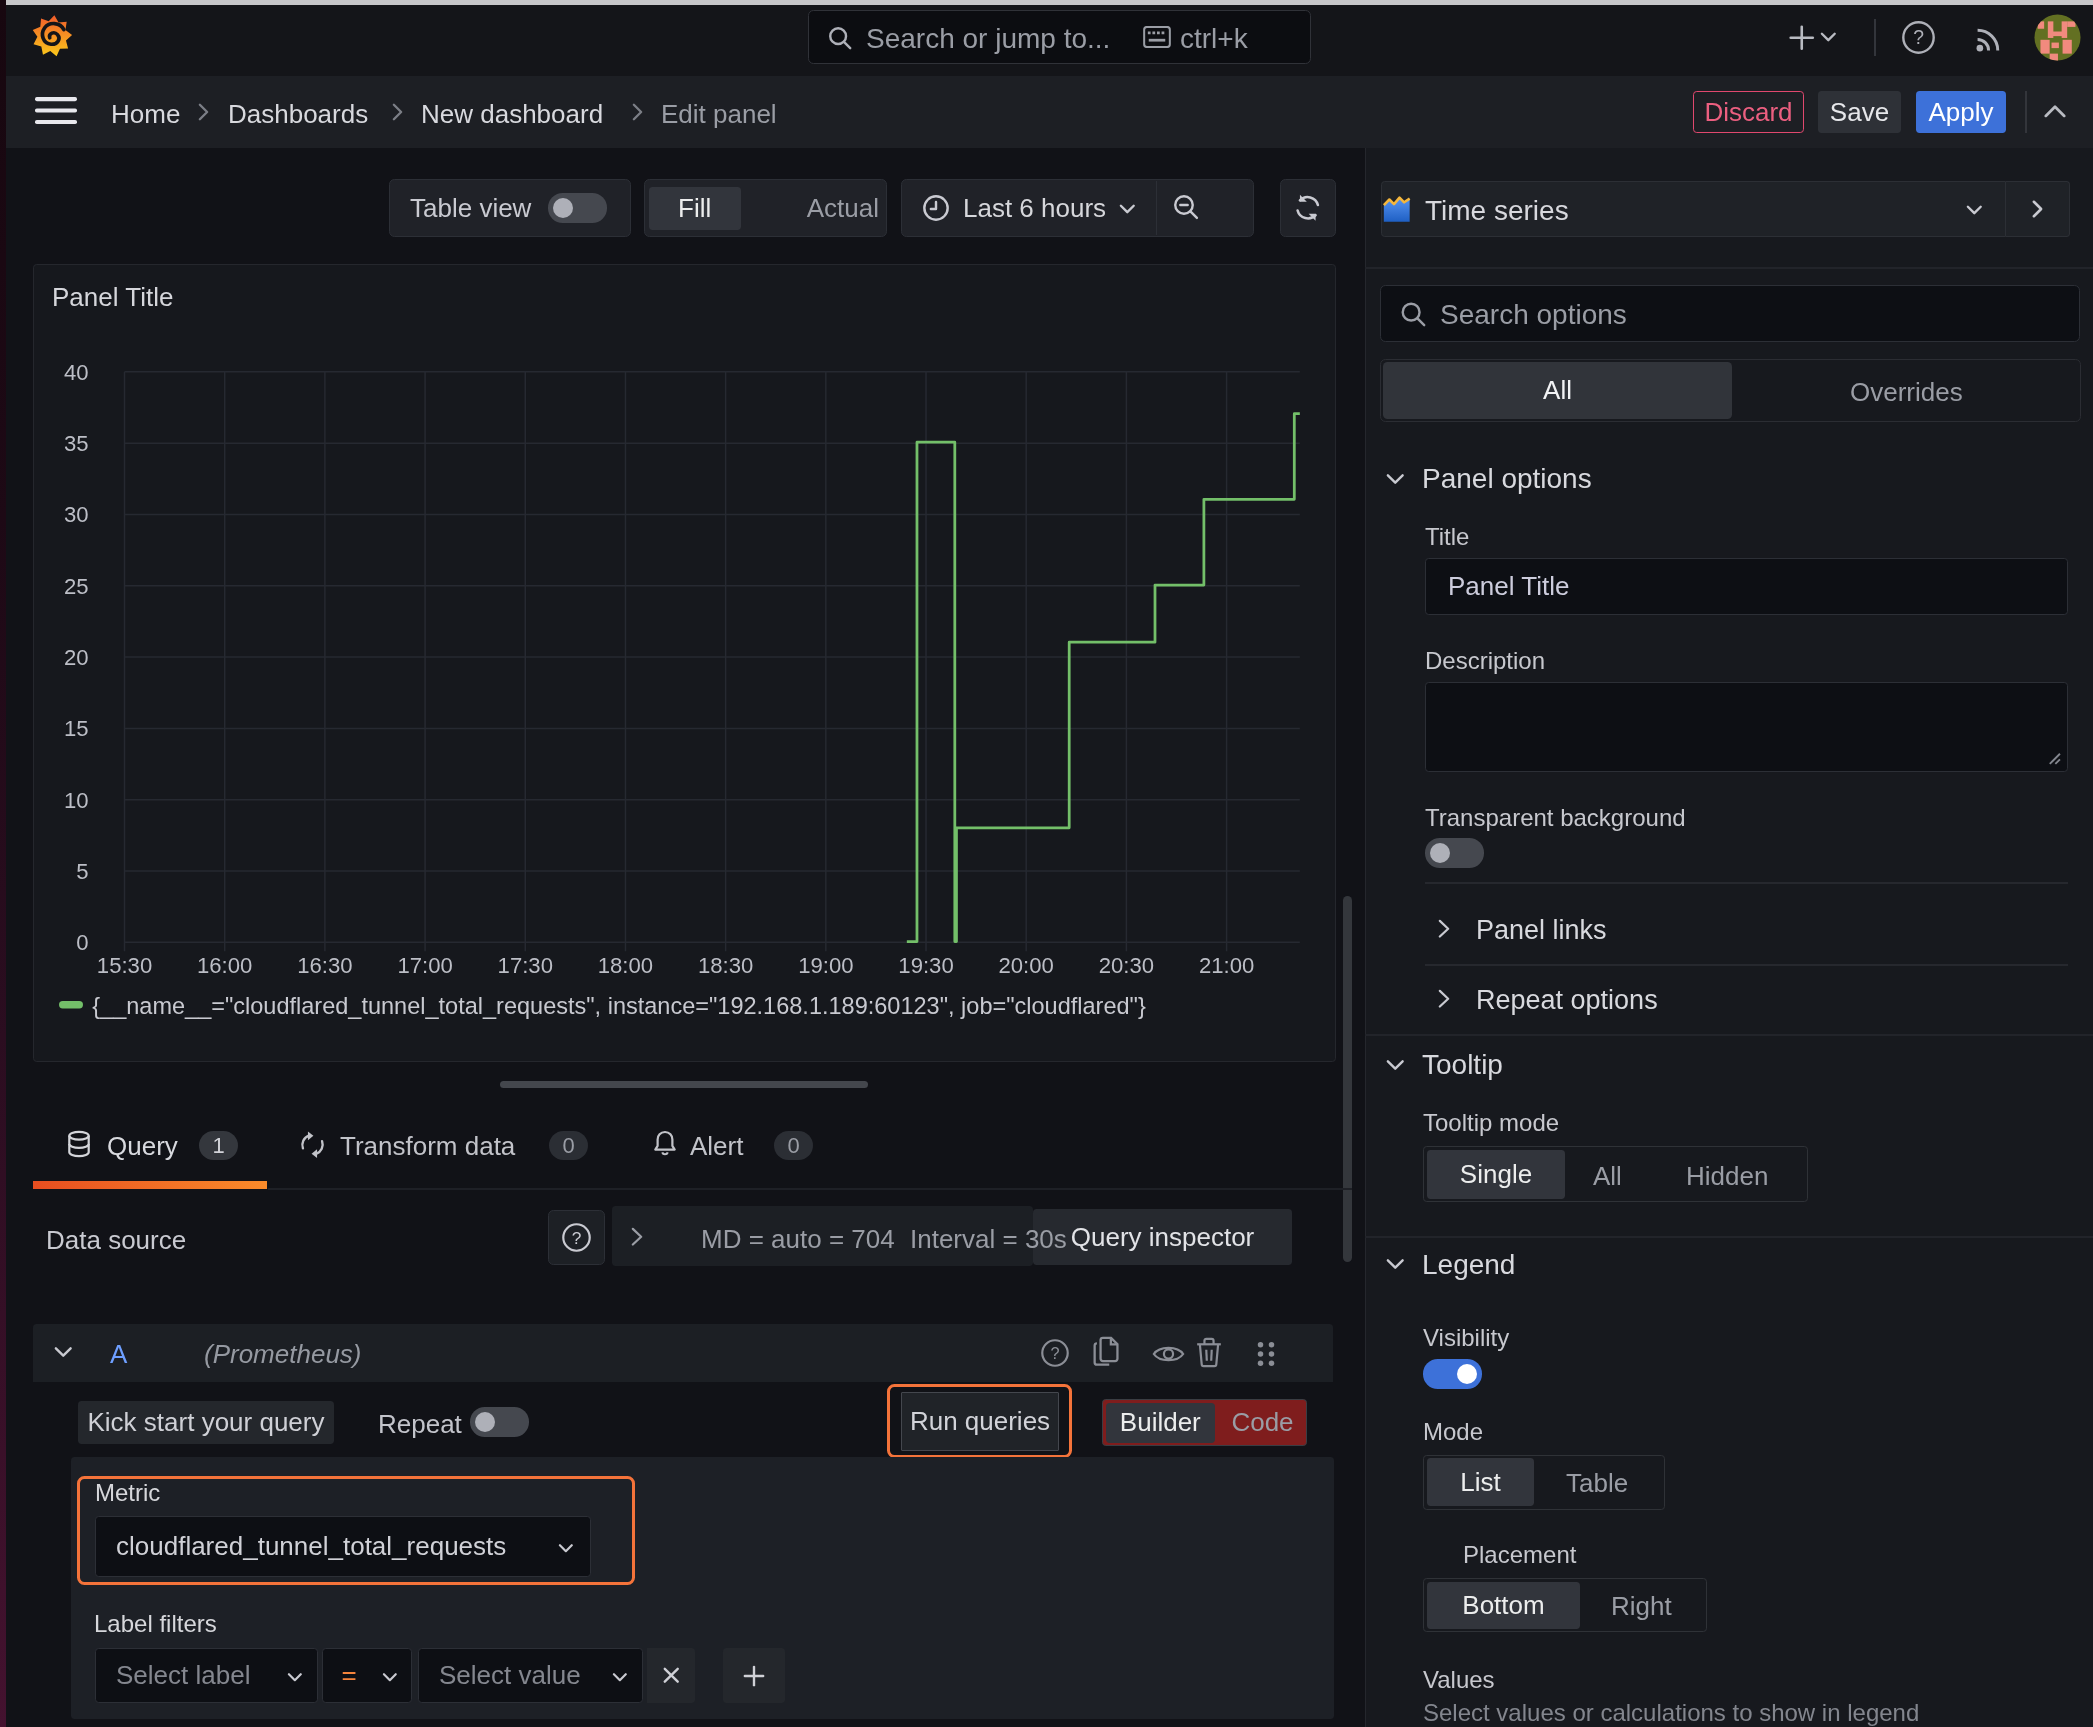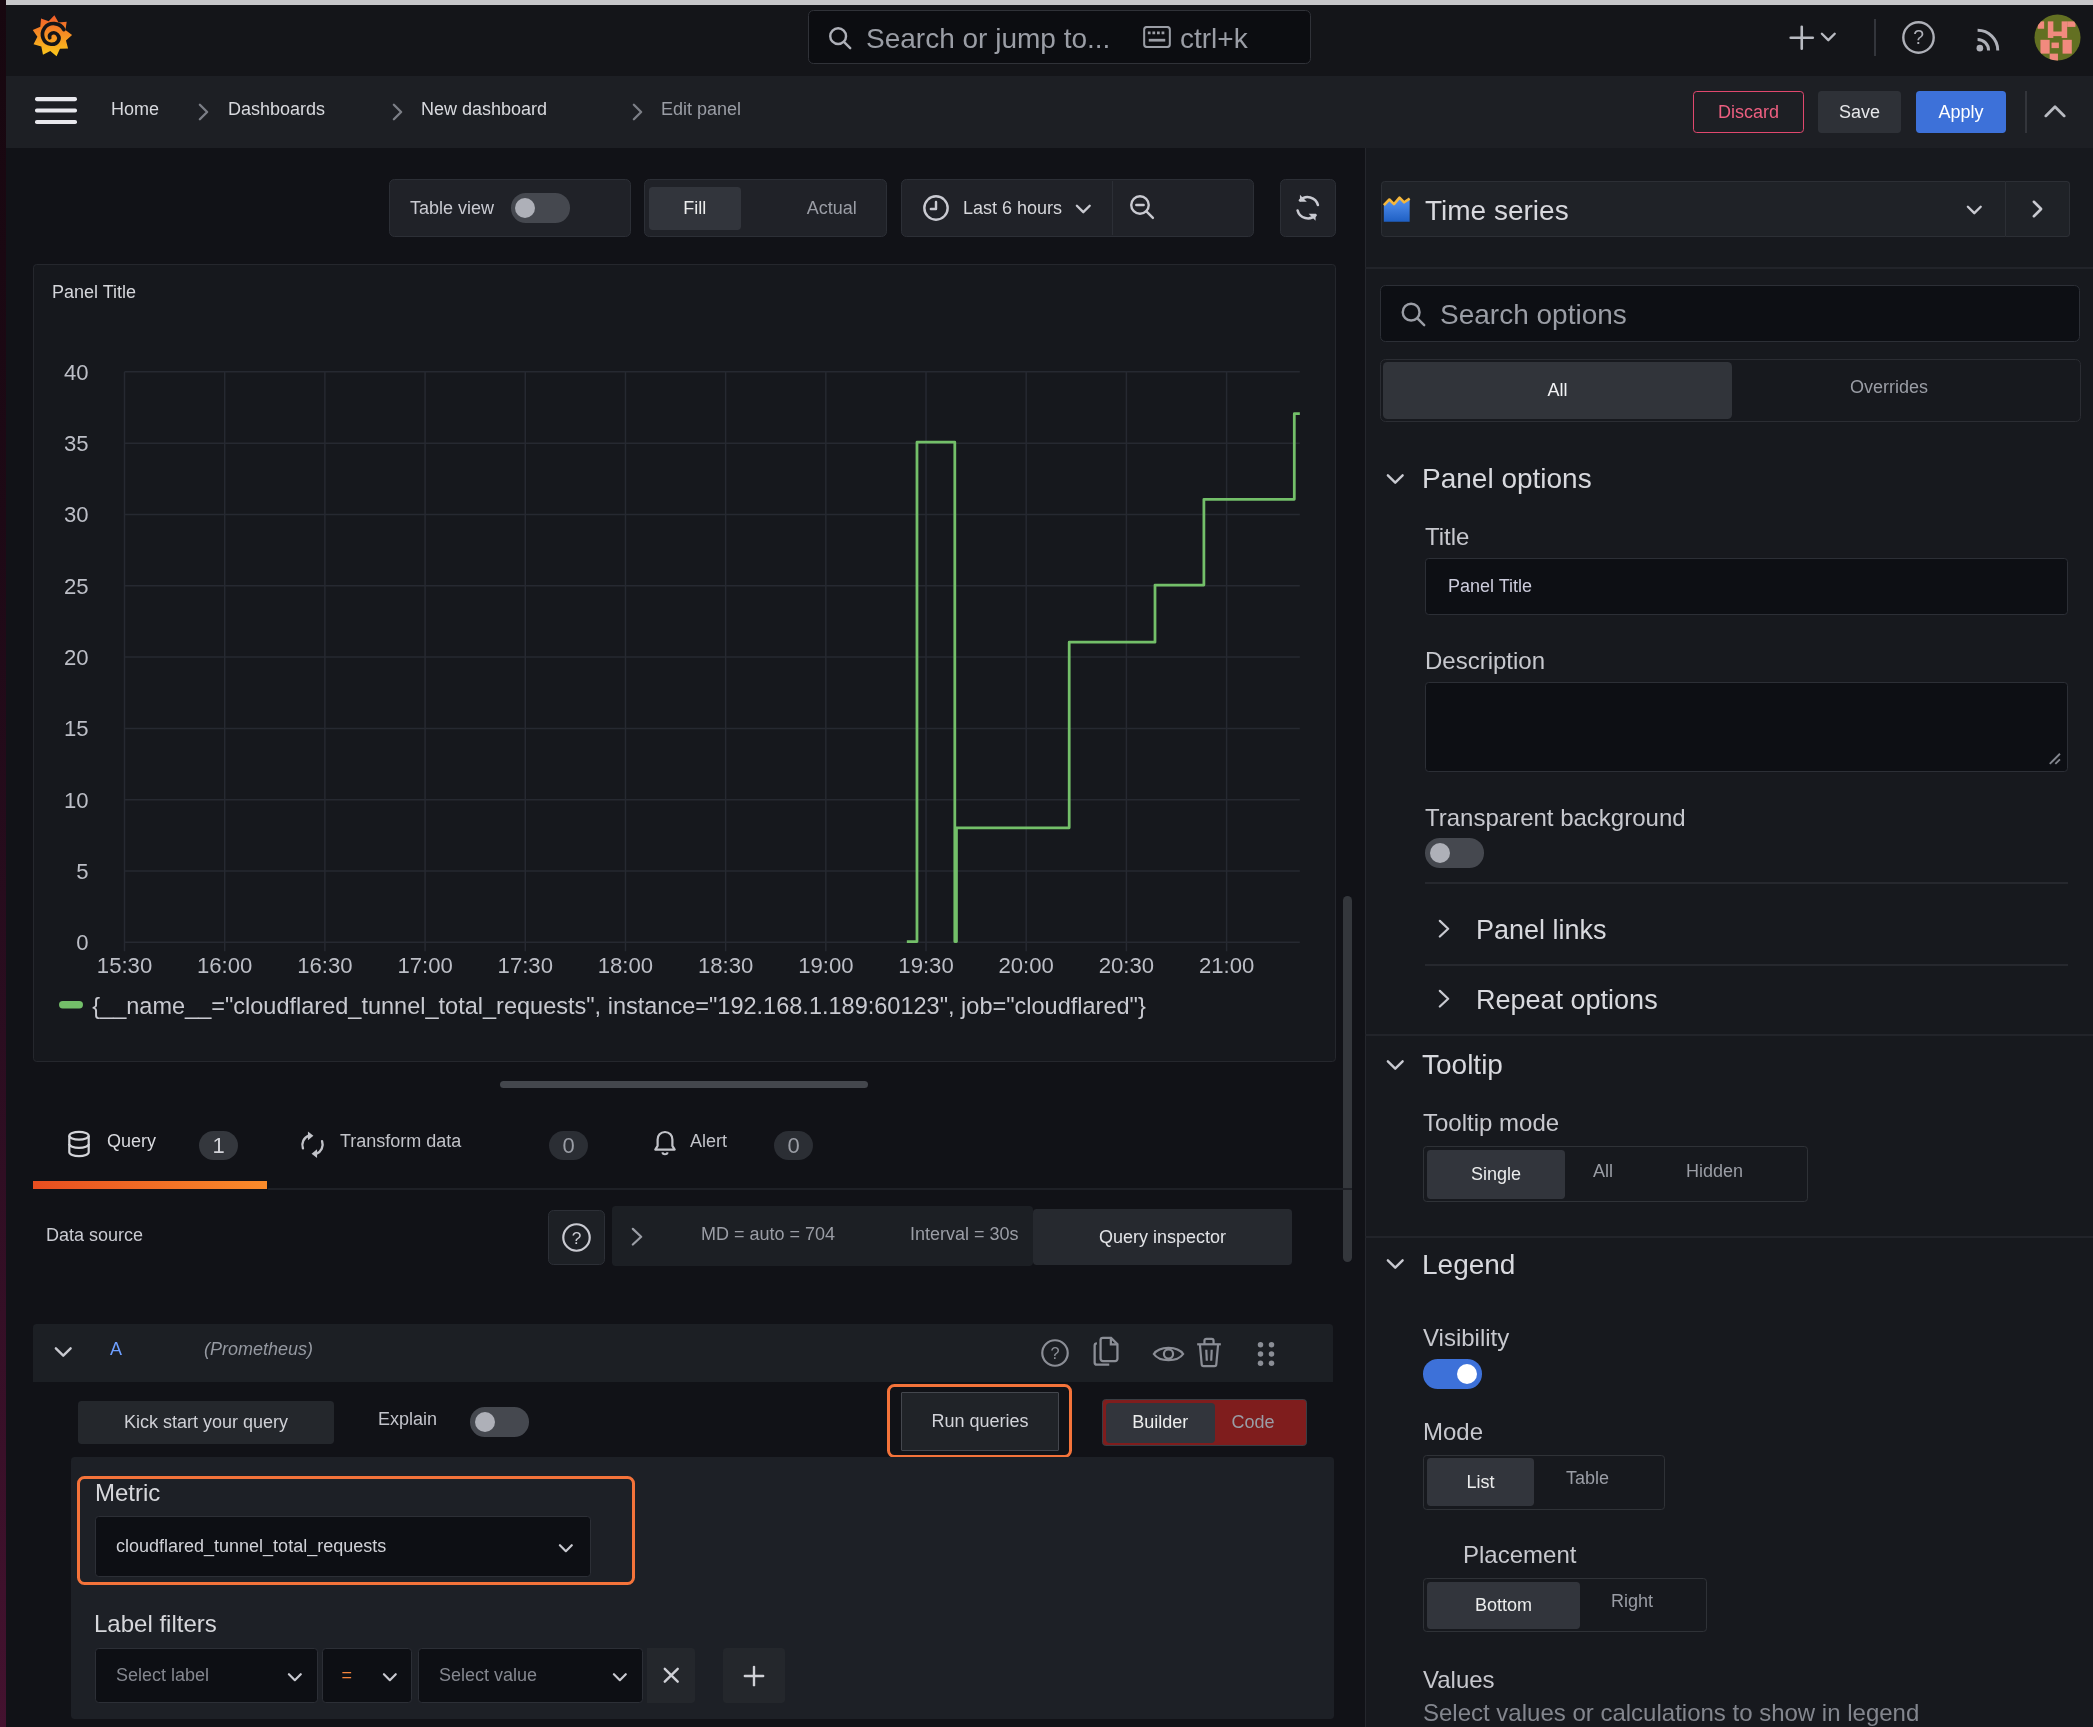--- a/index.html
+++ b/index.html
@@ -3,21 +3,21 @@
 <meta charset="utf-8">
 <style>
   html,body{margin:0;padding:0;background:#111217;}
   #page{position:relative;width:2093px;height:1728px;background:#111217;overflow:hidden;
         font-family:"Liberation Sans",sans-serif;color:#ccccdc;}
   .abs{position:absolute;}
   .row{display:flex;align-items:center;}
   .bbox{border:1.8px solid #2c2f36;border-radius:5.5px;box-sizing:border-box;}
   .inp{background:#0d0f14;border:1.8px solid #2c2f36;border-radius:3.7px;box-sizing:border-box;}
   .seg{background:#32353c;border-radius:3.7px;}
-  .t28{font-size:18px;}
+  .t28{font-size:26px;}
   .t26{font-size:24px;}
   .t24{font-size:22px;}
   .t30{font-size:28px;}
   .dim{color:#9a9da5;}
   .dim2{color:#84878f;}
   svg{display:block;}
 </style>
 </head>
 <body>
 <div id="page">
@@ -329,21 +329,21 @@
         <circle cx="6" cy="15" r="3"></circle>
         <circle cx="18" cy="15" r="3"></circle>
         <circle cx="6" cy="25" r="3"></circle>
         <circle cx="18" cy="25" r="3"></circle>
       </g>
     </svg>
 
   <div class="abs row" style="left:78px;top:1401px;width:256px;height:43px;background:#24272c;border-radius:3.7px;justify-content:center;">
       <span class="t28" style="color:#cfd0d6;">Kick start your query</span>
     </div>
-  <div class="abs t28" style="left:378px;top:1409px;color:#c3c4cb;">Explain</div>
+  <div class="abs t28" style="left:378px;top:1409px;color:#c3c4cb;">Repeat</div>
   <span class="abs" style="left:470px;top:1407px;width:59px;height:29.5px;border-radius:14.8px;background:#45484f;">
       <span style="position:absolute;left:4.6px;top:4.6px;width:20px;height:20px;border-radius:50%;background:#aeb0b8;"></span>
     </span>
   <div class="abs row" style="left:901px;top:1392px;width:158px;height:59px;background:#202328;border:1.8px solid #44474e;border-radius:1px;box-sizing:border-box;justify-content:center;">
       <span class="t28" style="color:#d2d3d9;">Run queries</span>
     </div>
   <div class="abs" style="left:887px;top:1384px;width:185px;height:74px;border:3.7px solid #f4733a;border-radius:7.4px;box-sizing:border-box;"></div>
   <div class="abs row" style="left:1102px;top:1399px;width:205px;height:47px;border:1.8px solid #3a3d43;border-radius:3.7px;box-sizing:border-box;background:#7f1d1d;">
     <span class="seg row" style="margin-left:2.8px;width:109px;height:40px;justify-content:center;">
         <span class="t28" style="color:#eceded;">Builder</span>

